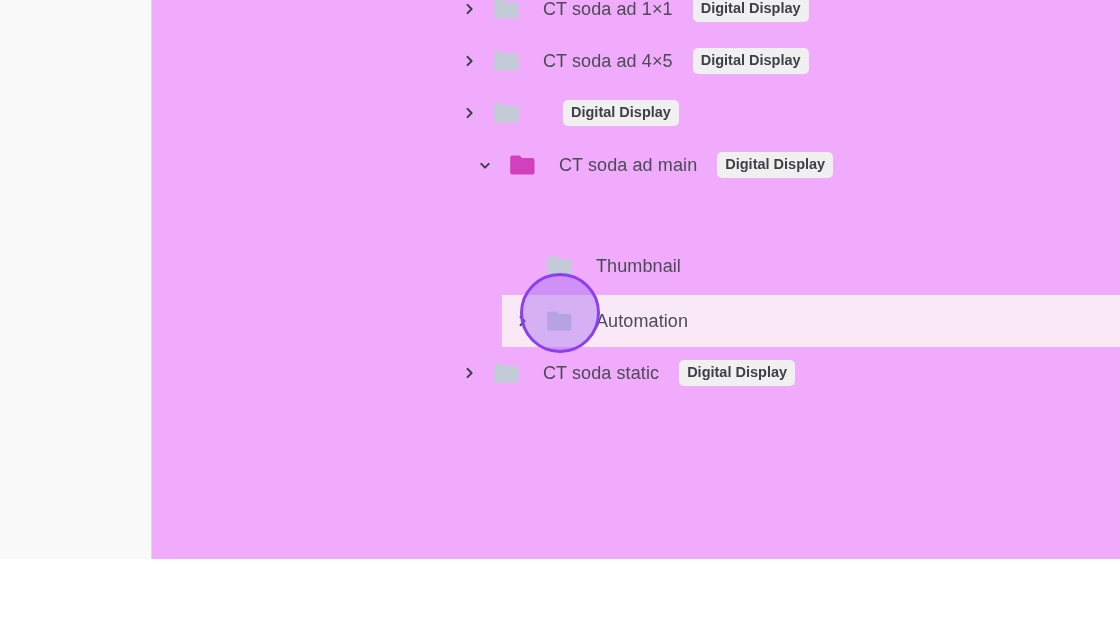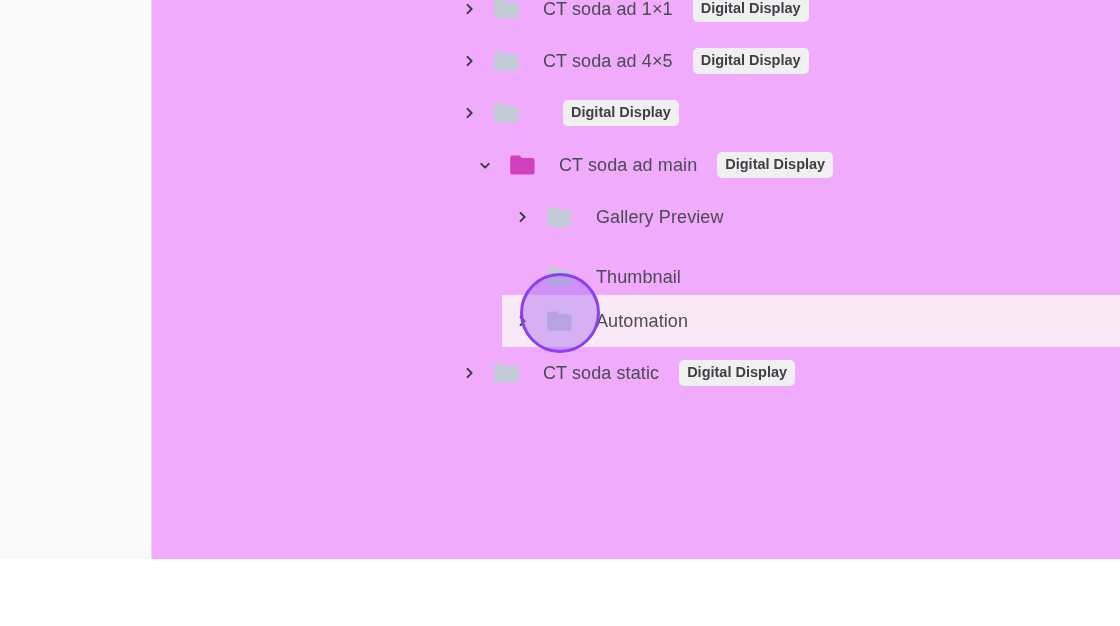--- a/index.html
+++ b/index.html
@@ -189,38 +189,21 @@
             <svg width="27" height="24" viewBox="0 0 27 24">
               <path d="M1.2 4.6 a2.2 2.2 0 0 1 2.2-2.2 h6.6 a1.6 1.6 0 0 1 1.2 0.55 l1.75 2.05 h10.4 a2.2 2.2 0 0 1 2.2 2.2 v12.2 a2.2 2.2 0 0 1 -2.2 2.2 h-20 a2.2 2.2 0 0 1 -2.2 -2.2 z" fill="#d340bd"></path>
             </svg>
           </span>
           <span style="width: 22px; flex: 0 0 auto;"></span>
           <span class="row-label">CT soda ad main</span>
           <span style="width: 20px; flex: 0 0 auto;"></span>
           <span class="badge">Digital Display</span>
         </div>
       </div>
-      <div class="tree-row" style="top: 191px;">
-        <div class="row-inner" style="position: absolute; left: 511px; top: 0px;">
-          <span class="chevron">
-            <svg width="18" height="18" viewBox="0 0 24 24">
-              <path d="M10 6.5 L15.5 12 L10 17.5" fill="none" stroke="#3c3c44" stroke-width="2.6" stroke-linecap="round" stroke-linejoin="round"></path>
-            </svg>
-          </span>
-          <span style="width: 11px; flex: 0 0 auto;"></span>
-          <span class="folder">
-            <svg width="27" height="24" viewBox="0 0 27 24">
-              <path d="M1.2 4.6 a2.2 2.2 0 0 1 2.2-2.2 h6.6 a1.6 1.6 0 0 1 1.2 0.55 l1.75 2.05 h10.4 a2.2 2.2 0 0 1 2.2 2.2 v12.2 a2.2 2.2 0 0 1 -2.2 2.2 h-20 a2.2 2.2 0 0 1 -2.2 -2.2 z" fill="#c3ccd6"></path>
-            </svg>
-          </span>
-          <span style="width: 22px; flex: 0 0 auto;"></span>
-          <span class="row-label">Gallery Preview</span>
-        </div>
-      </div>
-      <div class="tree-row" style="top: 251px; text-align: center;">
+      <div class="tree-row" style="top: 240px; text-align: center;">
         <div class="row-inner" style="position: absolute; left: 511px; top: 0px;">
           <span class="chevron placeholder">
             <svg width="18" height="18" viewBox="0 0 24 24">
               <path d="M10 6.5 L15.5 12 L10 17.5" fill="none" stroke="#3c3c44" stroke-width="2.6" stroke-linecap="round" stroke-linejoin="round"></path>
             </svg>
           </span>
           <span style="width: 11px; flex: 0 0 auto;"></span>
           <span class="folder">
             <svg width="27" height="24" viewBox="0 0 27 24">
               <path d="M1.2 4.6 a2.2 2.2 0 0 1 2.2-2.2 h6.6 a1.6 1.6 0 0 1 1.2 0.55 l1.75 2.05 h10.4 a2.2 2.2 0 0 1 2.2 2.2 v12.2 a2.2 2.2 0 0 1 -2.2 2.2 h-20 a2.2 2.2 0 0 1 -2.2 -2.2 z" fill="#c3ccd6"></path>

